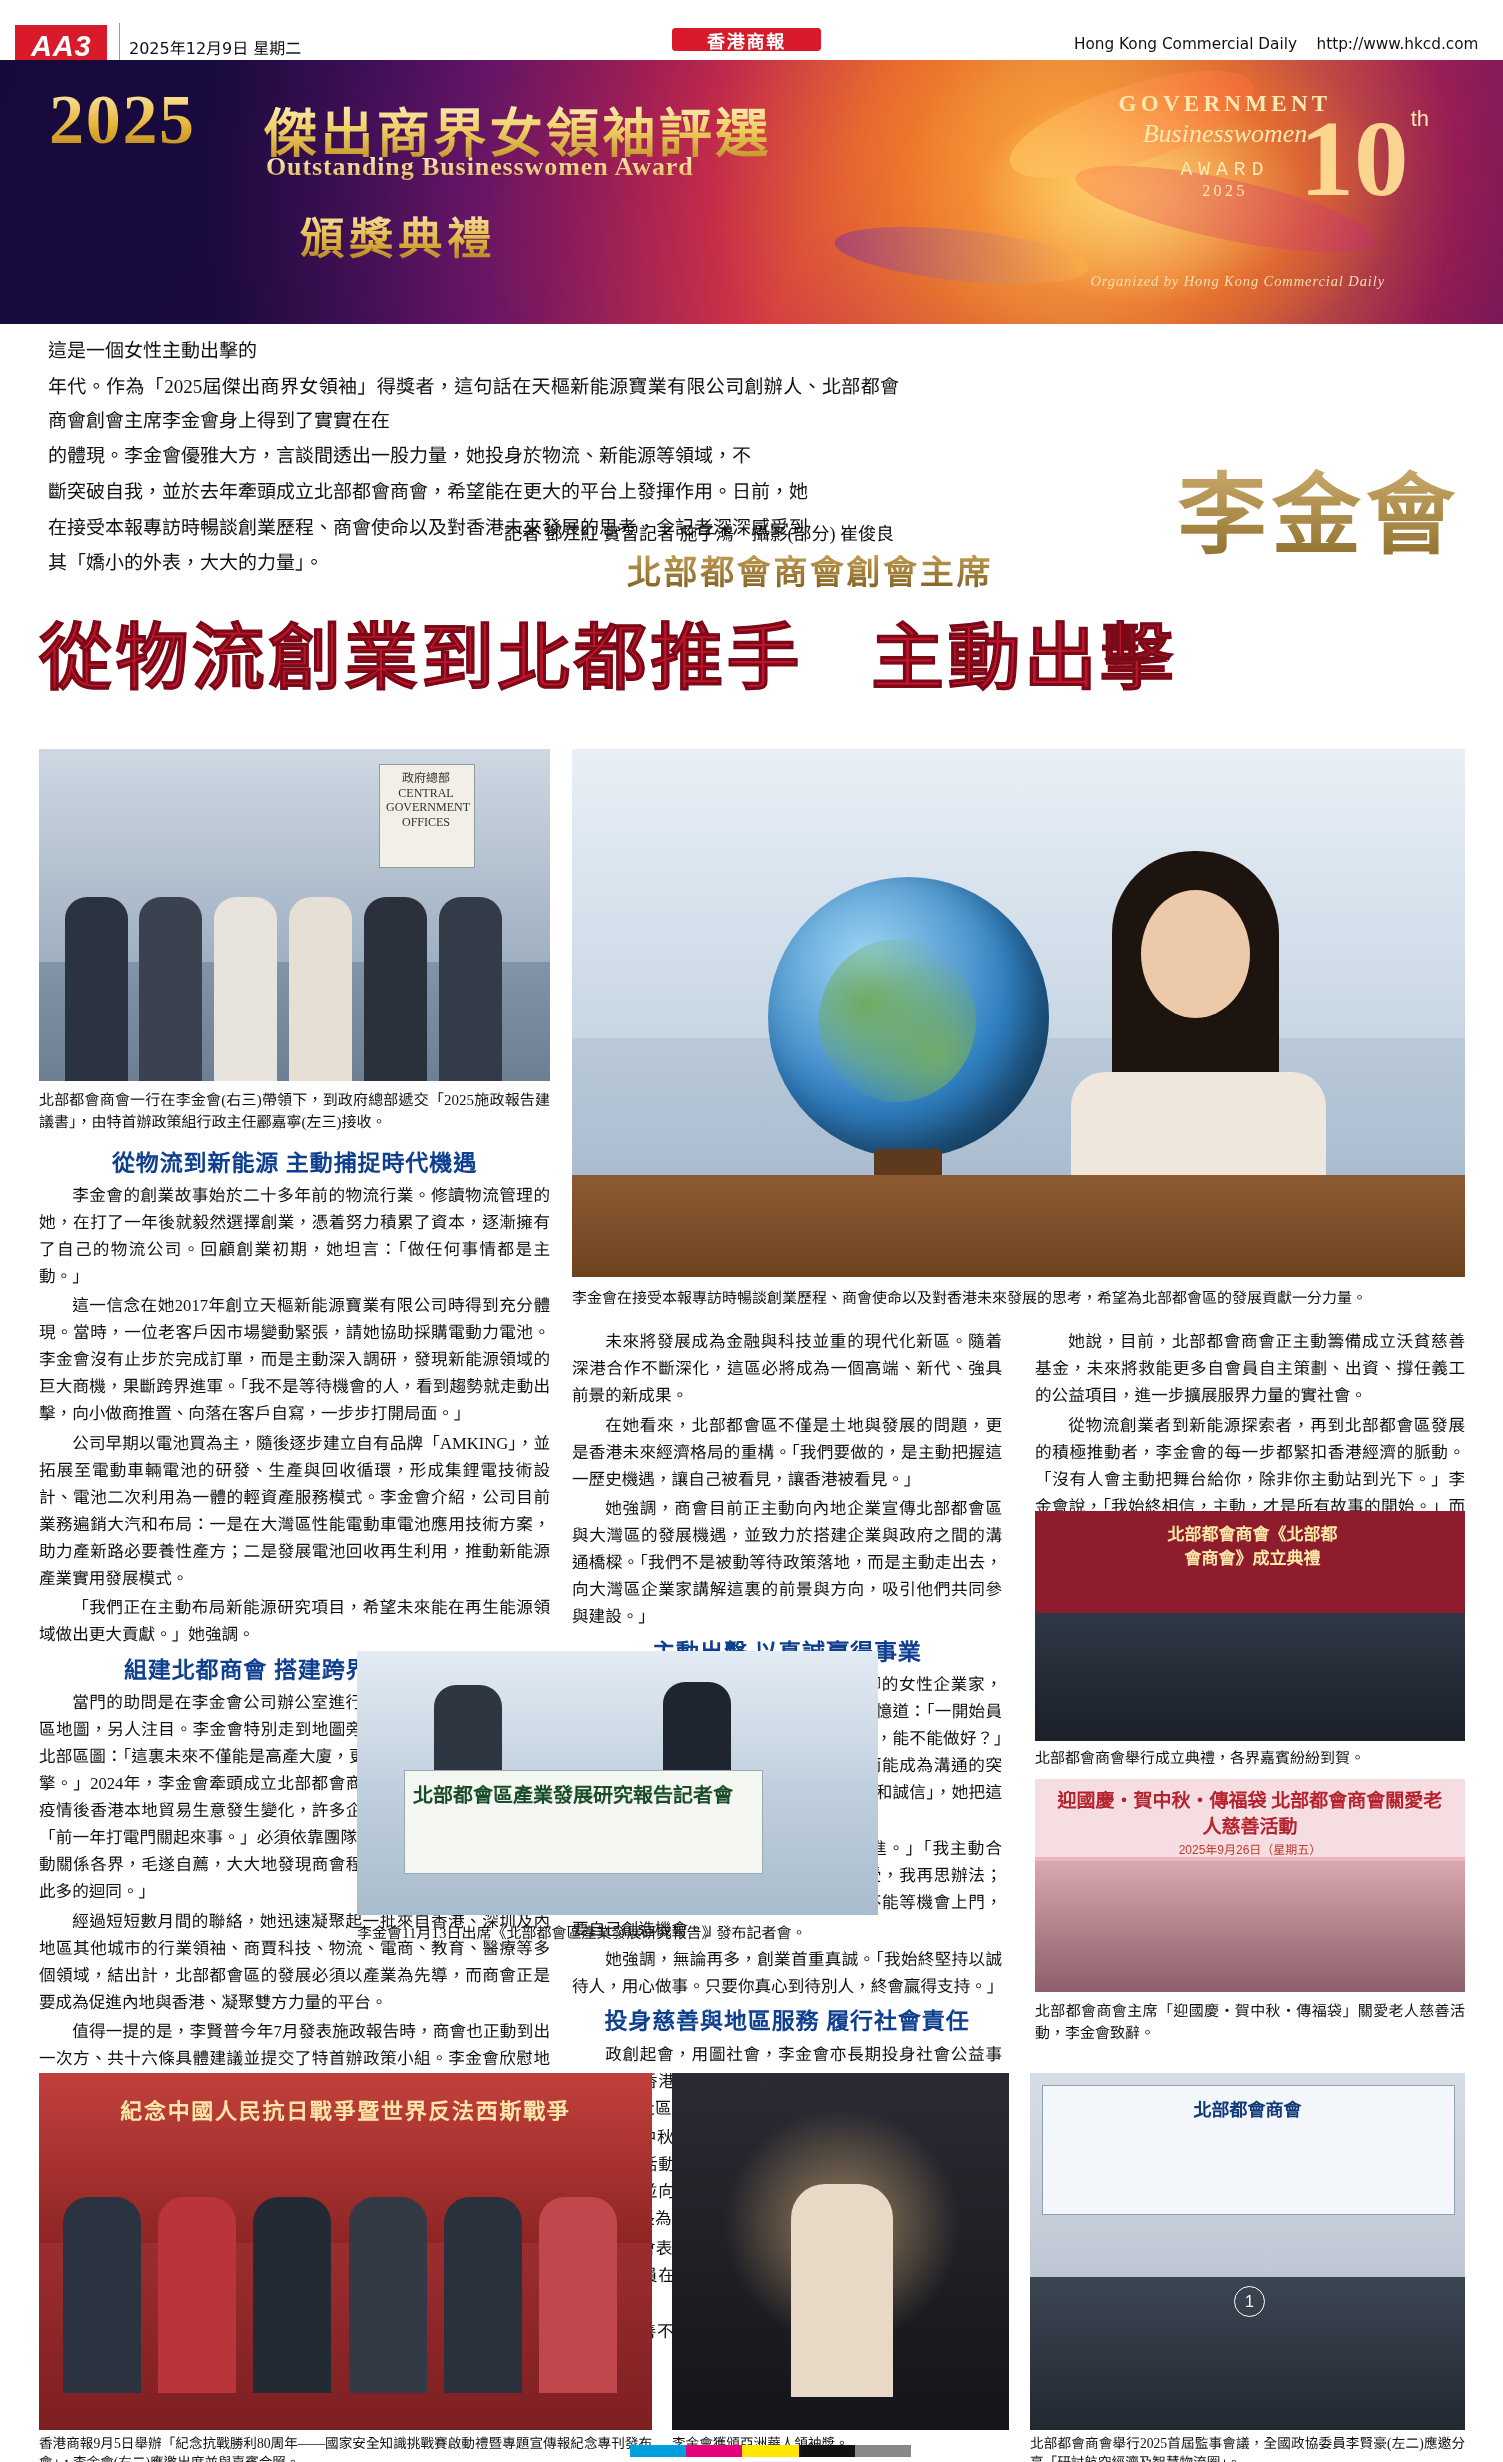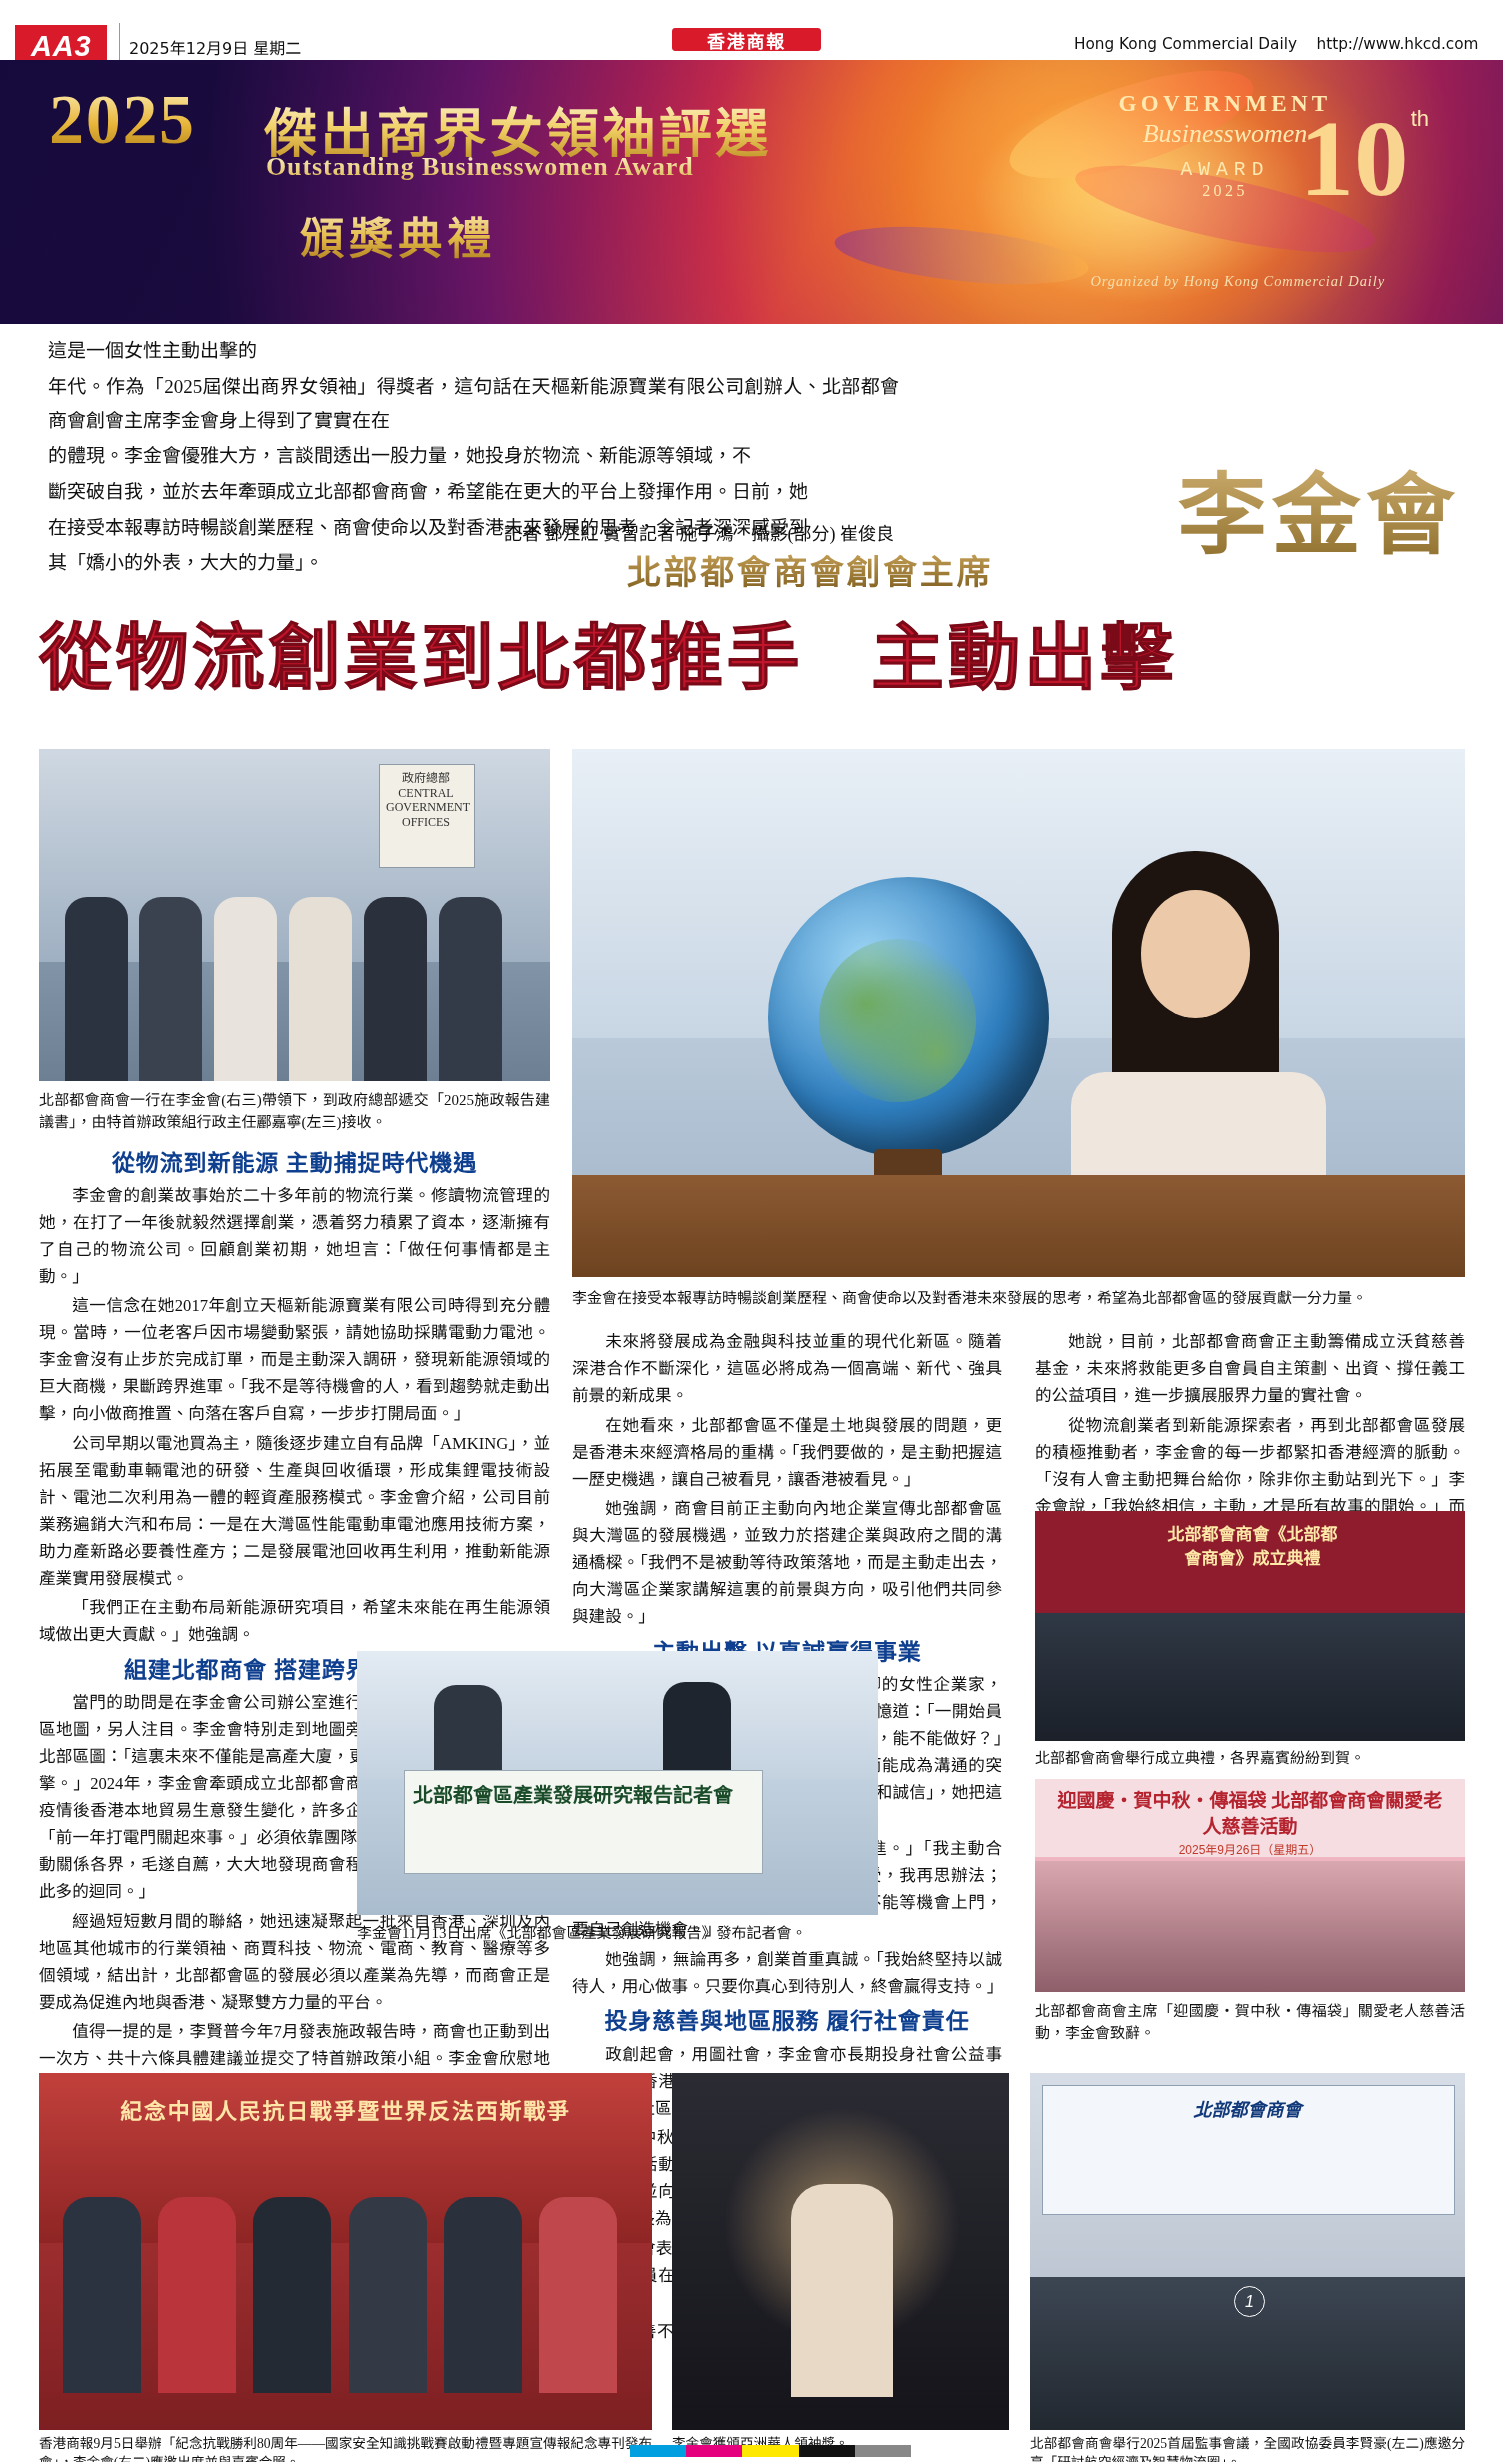--- a/index.html
+++ b/index.html
@@ -181,21 +181,21 @@
   .cap5{left:1035px;top:2000px;width:430px;}
   
   .photo6{left:39px;top:2073px;width:613px;height:357px;background:linear-gradient(#b93a3a,#7d1f22);}
   .photo6 .bg{position:absolute;left:0;top:0;width:613px;height:170px;background:linear-gradient(#c2403c,#8e2524);}
   .photo6 .bgt{position:absolute;left:20.4px;top:20.4px;width:572px;color:#ffe6a8;font-family:"Liberation Serif",serif;font-size:22px;letter-spacing:1.7px;font-weight:bold;text-align:center;}
   .photo6 .p{position:absolute;bottom:37px;width:78px;height:196px;border-radius:25.5px 25.5px 0 0;}
   .cap6{left:39px;top:2434px;width:613px;font-size:13.6px;line-height:19px;}
   .photo7{left:672px;top:2073px;width:337px;height:357px;background:linear-gradient(#2b2b33,#14141a);}
   .photo7 .glow{position:absolute;left:51px;top:34px;width:238px;height:238px;border-radius:50%;background:radial-gradient(circle,rgba(255,210,140,.55),rgba(255,120,60,0) 70%);}
   .cap7{left:672px;top:2434px;width:337px;font-size:13.6px;line-height:19px;}
-  .photo8{left:1030px;top:2073px;width:435px;height:357px;background:linear-gradient(#d7dde6,#aab6c4);font-style:italic;}
+  .photo8{left:1030px;top:2073px;width:435px;height:357px;background:linear-gradient(#d7dde6,#aab6c4);}
   .photo8 .screen{position:absolute;left:12px;top:12px;width:411px;height:128px;background:#f3f6fa;border:1.7px solid #8fa0b2;}
   .photo8 .screen-t{position:absolute;left:20.4px;top:22px;width:394px;text-align:center;font-family:"Liberation Serif",serif;font-size:18px;color:#123a7a;font-weight:bold;}
   .photo8 .tbl{position:absolute;left:0;bottom:0;width:435px;height:153px;background:linear-gradient(#3c4653,#222830);}
   .photo8 .num{position:absolute;left:204px;top:213px;width:29px;height:29px;border-radius:50%;border:1.7px solid #fff;color:#fff;font-size:16px;display:flex;align-items:center;justify-content:center;}
   .cap8{left:1030px;top:2434px;width:435px;font-size:13.6px;line-height:19px;}
   
   .colorbar{position:absolute;left:630px;bottom:5.1px;width:281px;height:12px;display:flex;}
   .colorbar span{flex:1;}
 </style>
 </head>

